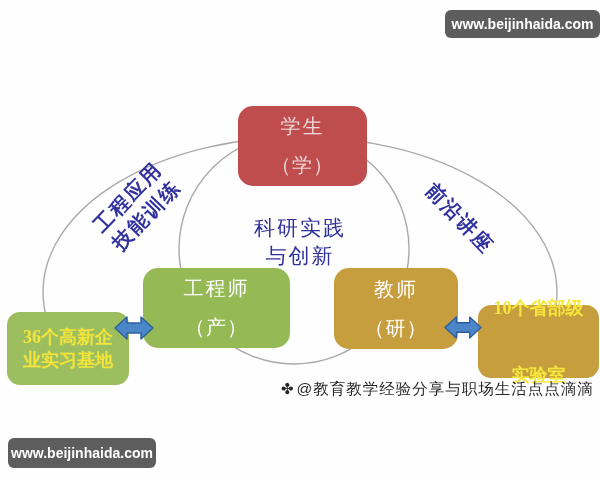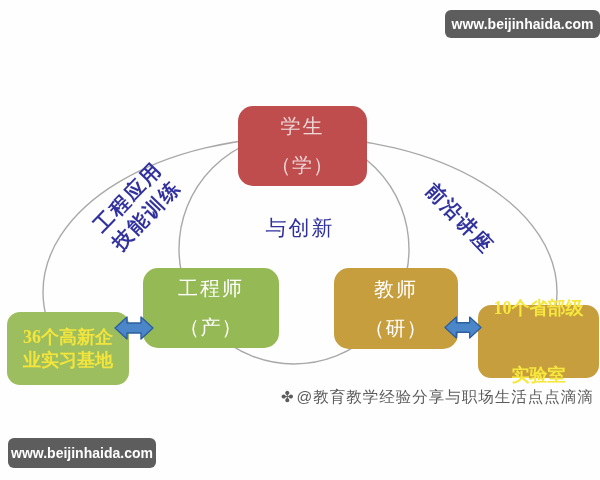--- a/index.html
+++ b/index.html
@@ -8,41 +8,41 @@
 
   .layer{position:absolute;left:0;top:0;width:600px;height:480px;}
   svg.rings{z-index:1;}
 
   .node{position:absolute;z-index:2;display:flex;flex-direction:column;align-items:center;
         justify-content:center;border-radius:15px;}
   .node .t1{font-size:20px;letter-spacing:2px;}
   .node .t2{font-size:20px;margin-top:12px;letter-spacing:1px;}
 
   .node-student{left:238px;top:106px;width:129px;height:80px;background:#bf4d4d;color:#eed7d7;}
-  .node-engineer{left:143px;top:268px;width:136px;height:80px;background:#95ba55;color:#ffffff;}
+  .node-engineer{left:143px;top:268px;width:147px;height:80px;background:#95ba55;color:#ffffff;}
   .node-teacher{left:334px;top:268px;width:124px;height:81px;background:#c79e3e;color:#ffffff;}
 
   .node-side{border-radius:13px;font-weight:bold;font-size:18px;line-height:23px;font-family:Liberation Serif, serif;}
   .node-base{left:7px;top:312px;width:122px;height:73px;background:#9dbe5e;color:#f3e53c;}
   .node-lab{left:478px;top:305px;width:121px;height:73px;background:#c79e3e;color:#f5e73d;gap:44px;}
 
   .edge-label{position:absolute;z-index:2;color:#32329e;font-weight:bold;text-align:center;}
   .edge-left{left:72px;top:180px;width:130px;font-size:20px;line-height:26px;
              transform:rotate(-46deg);letter-spacing:2px;}
   .edge-right{left:400px;top:205px;width:120px;font-size:20px;line-height:26px;
               transform:rotate(46deg);letter-spacing:2px;}
   .center-label{position:absolute;z-index:2;left:230px;top:214px;width:140px;text-align:center;
                 color:#30309b;font-size:21px;line-height:28px;letter-spacing:2px;}
 
   .arrow{position:absolute;z-index:3;}
   .arrow-left{left:114px;top:315px;}
   .arrow-right{left:444px;top:315px;}
 
-  .credit{position:absolute;z-index:4;left:281px;top:379px;color:#404040;font-size:15.5px;
-          letter-spacing:1px;opacity:.85;white-space:nowrap;margin-top:8px;}
+  .credit{position:absolute;z-index:4;left:281px;top:379px;color:#000000;font-size:15.5px;
+          letter-spacing:1px;opacity:.85;white-space:nowrap;}
   .credit .logo{margin-right:2px;font-size:15px;}
 
   .wm{position:absolute;z-index:5;background:#5d5d5d;color:#ffffff;font-weight:bold;
       font-size:14px;display:flex;align-items:center;justify-content:center;border-radius:6px;}
   .wm-top{left:445px;top:10px;width:155px;height:28px;}
   .wm-bottom{left:8px;top:438px;width:148px;height:30px;}
 </style>
 </head>
 <body>
 
@@ -86,20 +86,21 @@
   <div class="edge-label edge-left">
     <div>工程应用</div>
     <div>技能训练</div>
   </div>
 
   <div class="edge-label edge-right">
     <div>前沿讲座</div>
   </div>
 
   <div class="center-label">
+    <div>科研实践</div>
     <div>与创新</div>
   </div>
 
   <svg class="arrow arrow-left" width="40" height="26" viewBox="0 0 40 26" xmlns="http://www.w3.org/2000/svg">
     <polygon points="1,13 13,2 13,8 27,8 27,2 39,13 27,24 27,18 13,18 13,24" fill="#4a86c8" stroke="#2d5f9e" stroke-width="1.4" stroke-linejoin="round"></polygon>
   </svg>
 
   <svg class="arrow arrow-right" width="38" height="25" viewBox="0 0 40 26" xmlns="http://www.w3.org/2000/svg">
     <polygon points="1,13 13,2 13,8 27,8 27,2 39,13 27,24 27,18 13,18 13,24" fill="#4a86c8" stroke="#2d5f9e" stroke-width="1.4" stroke-linejoin="round"></polygon>
   </svg>

